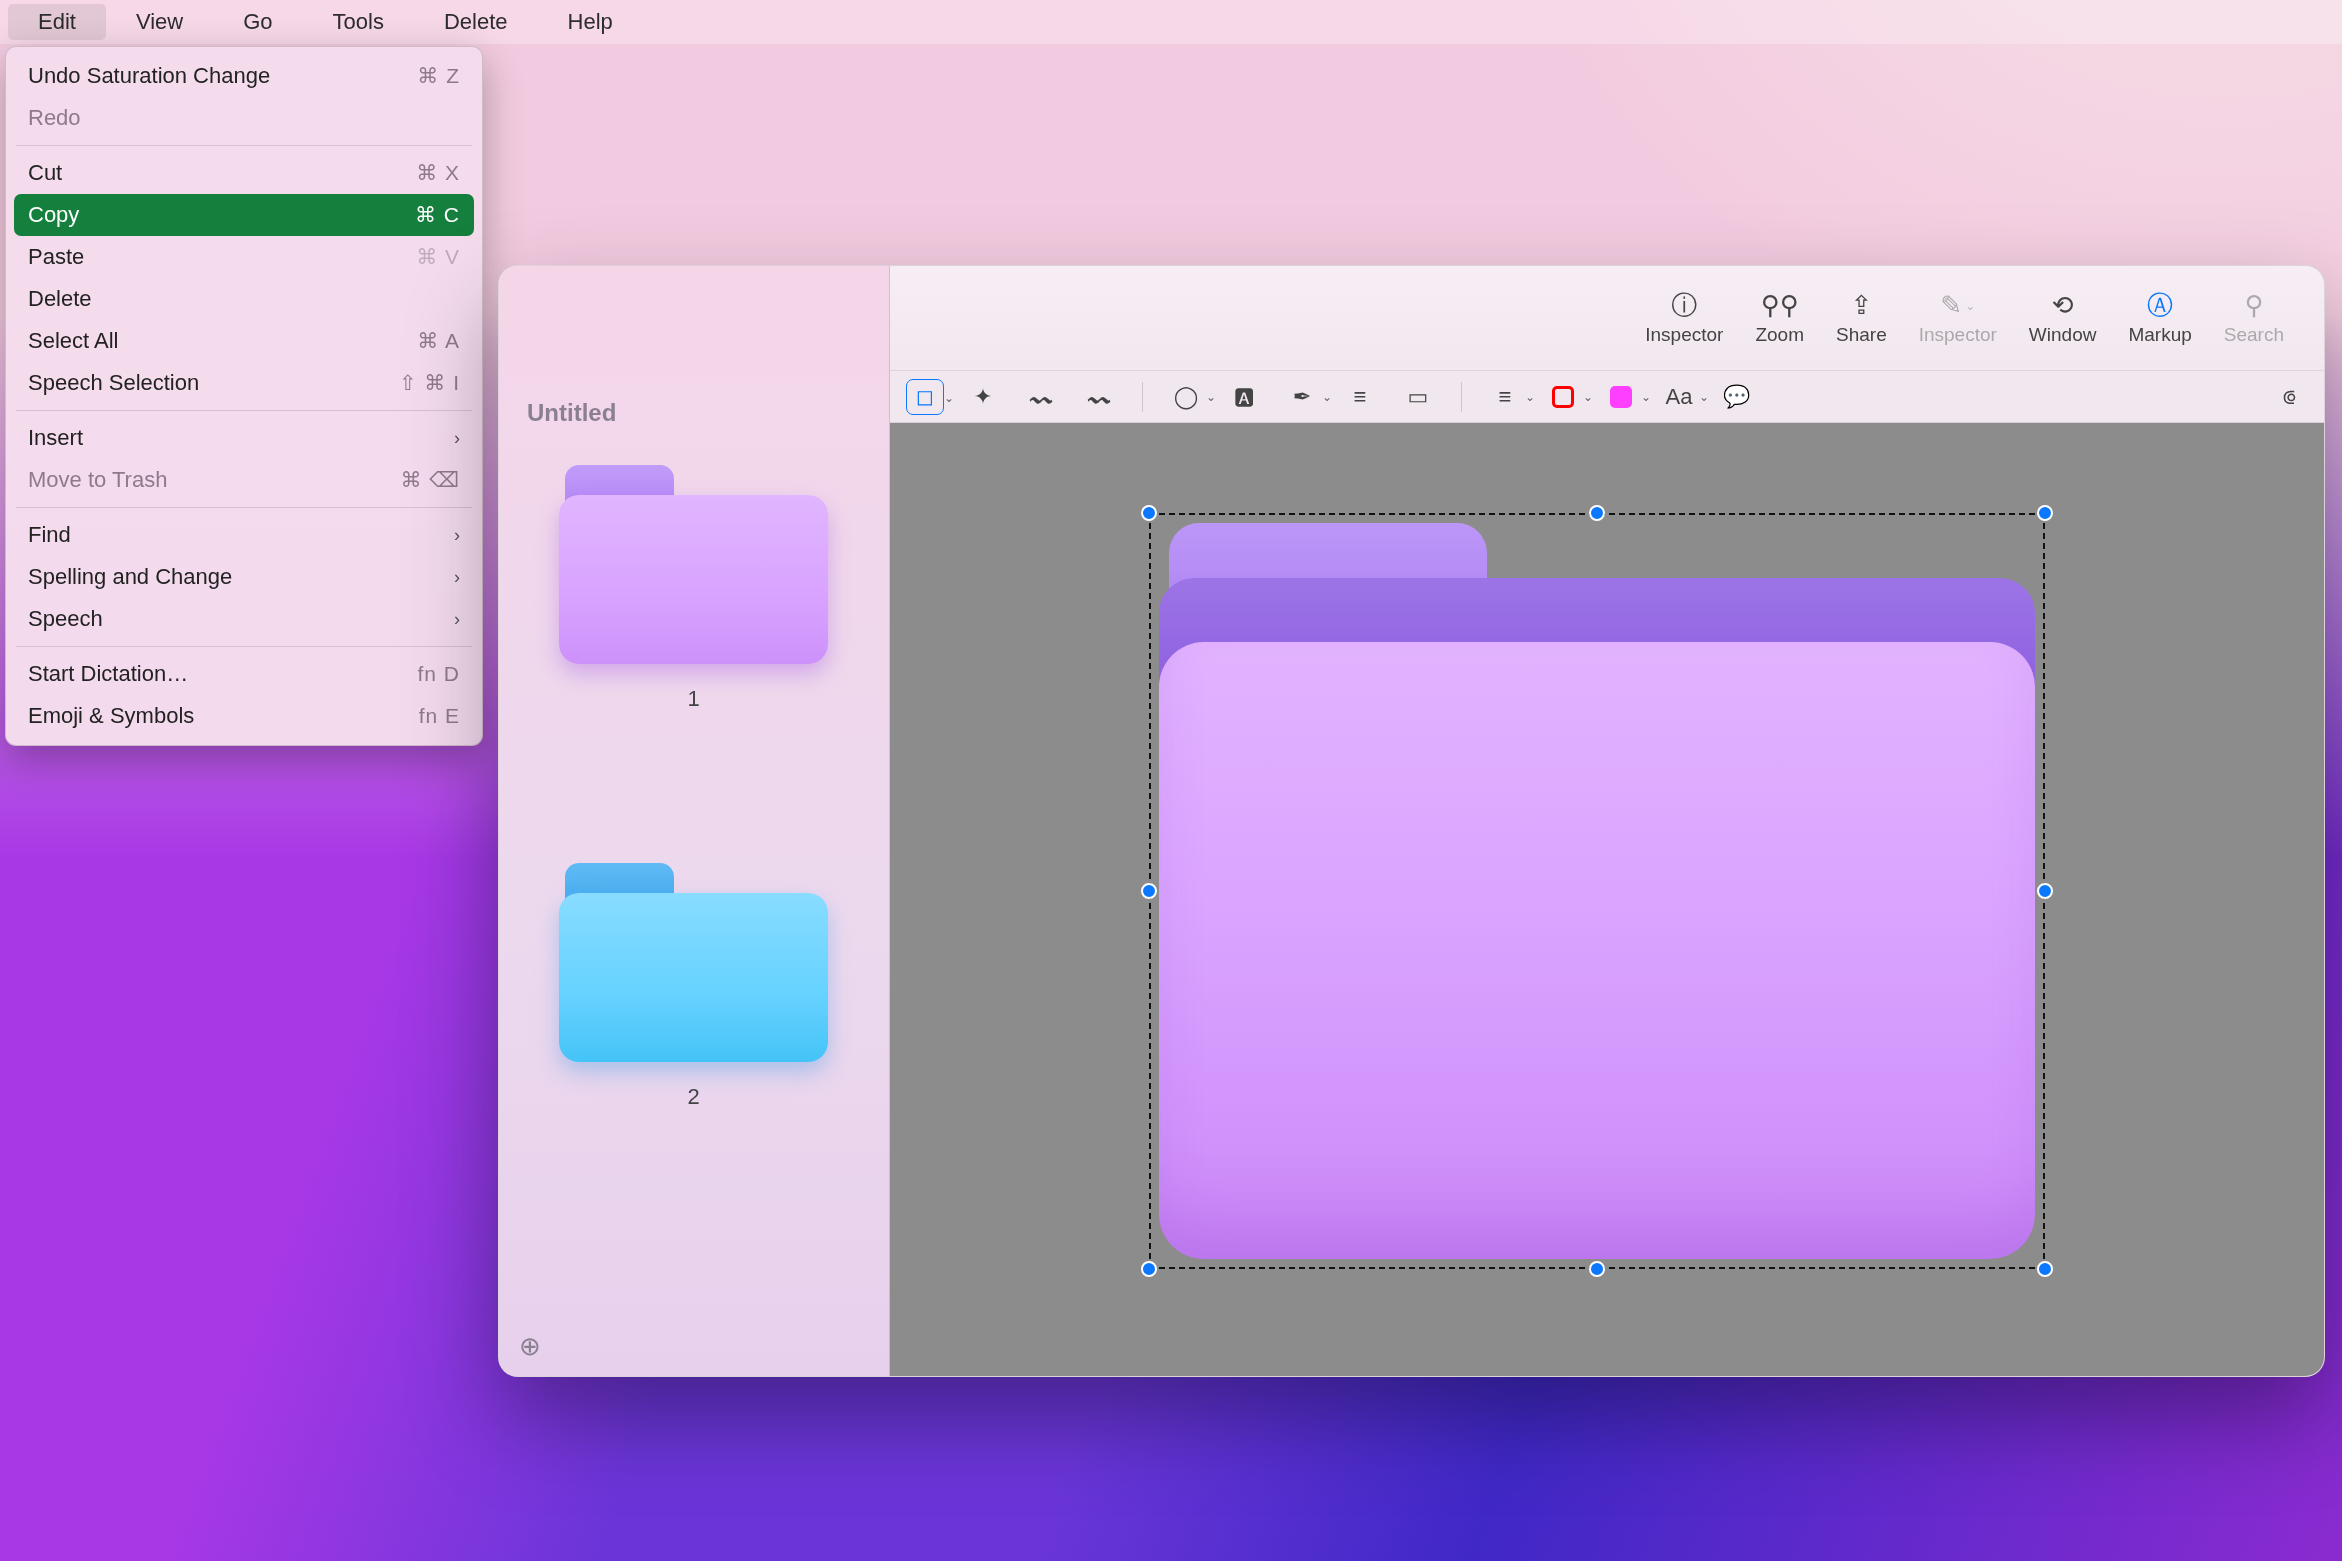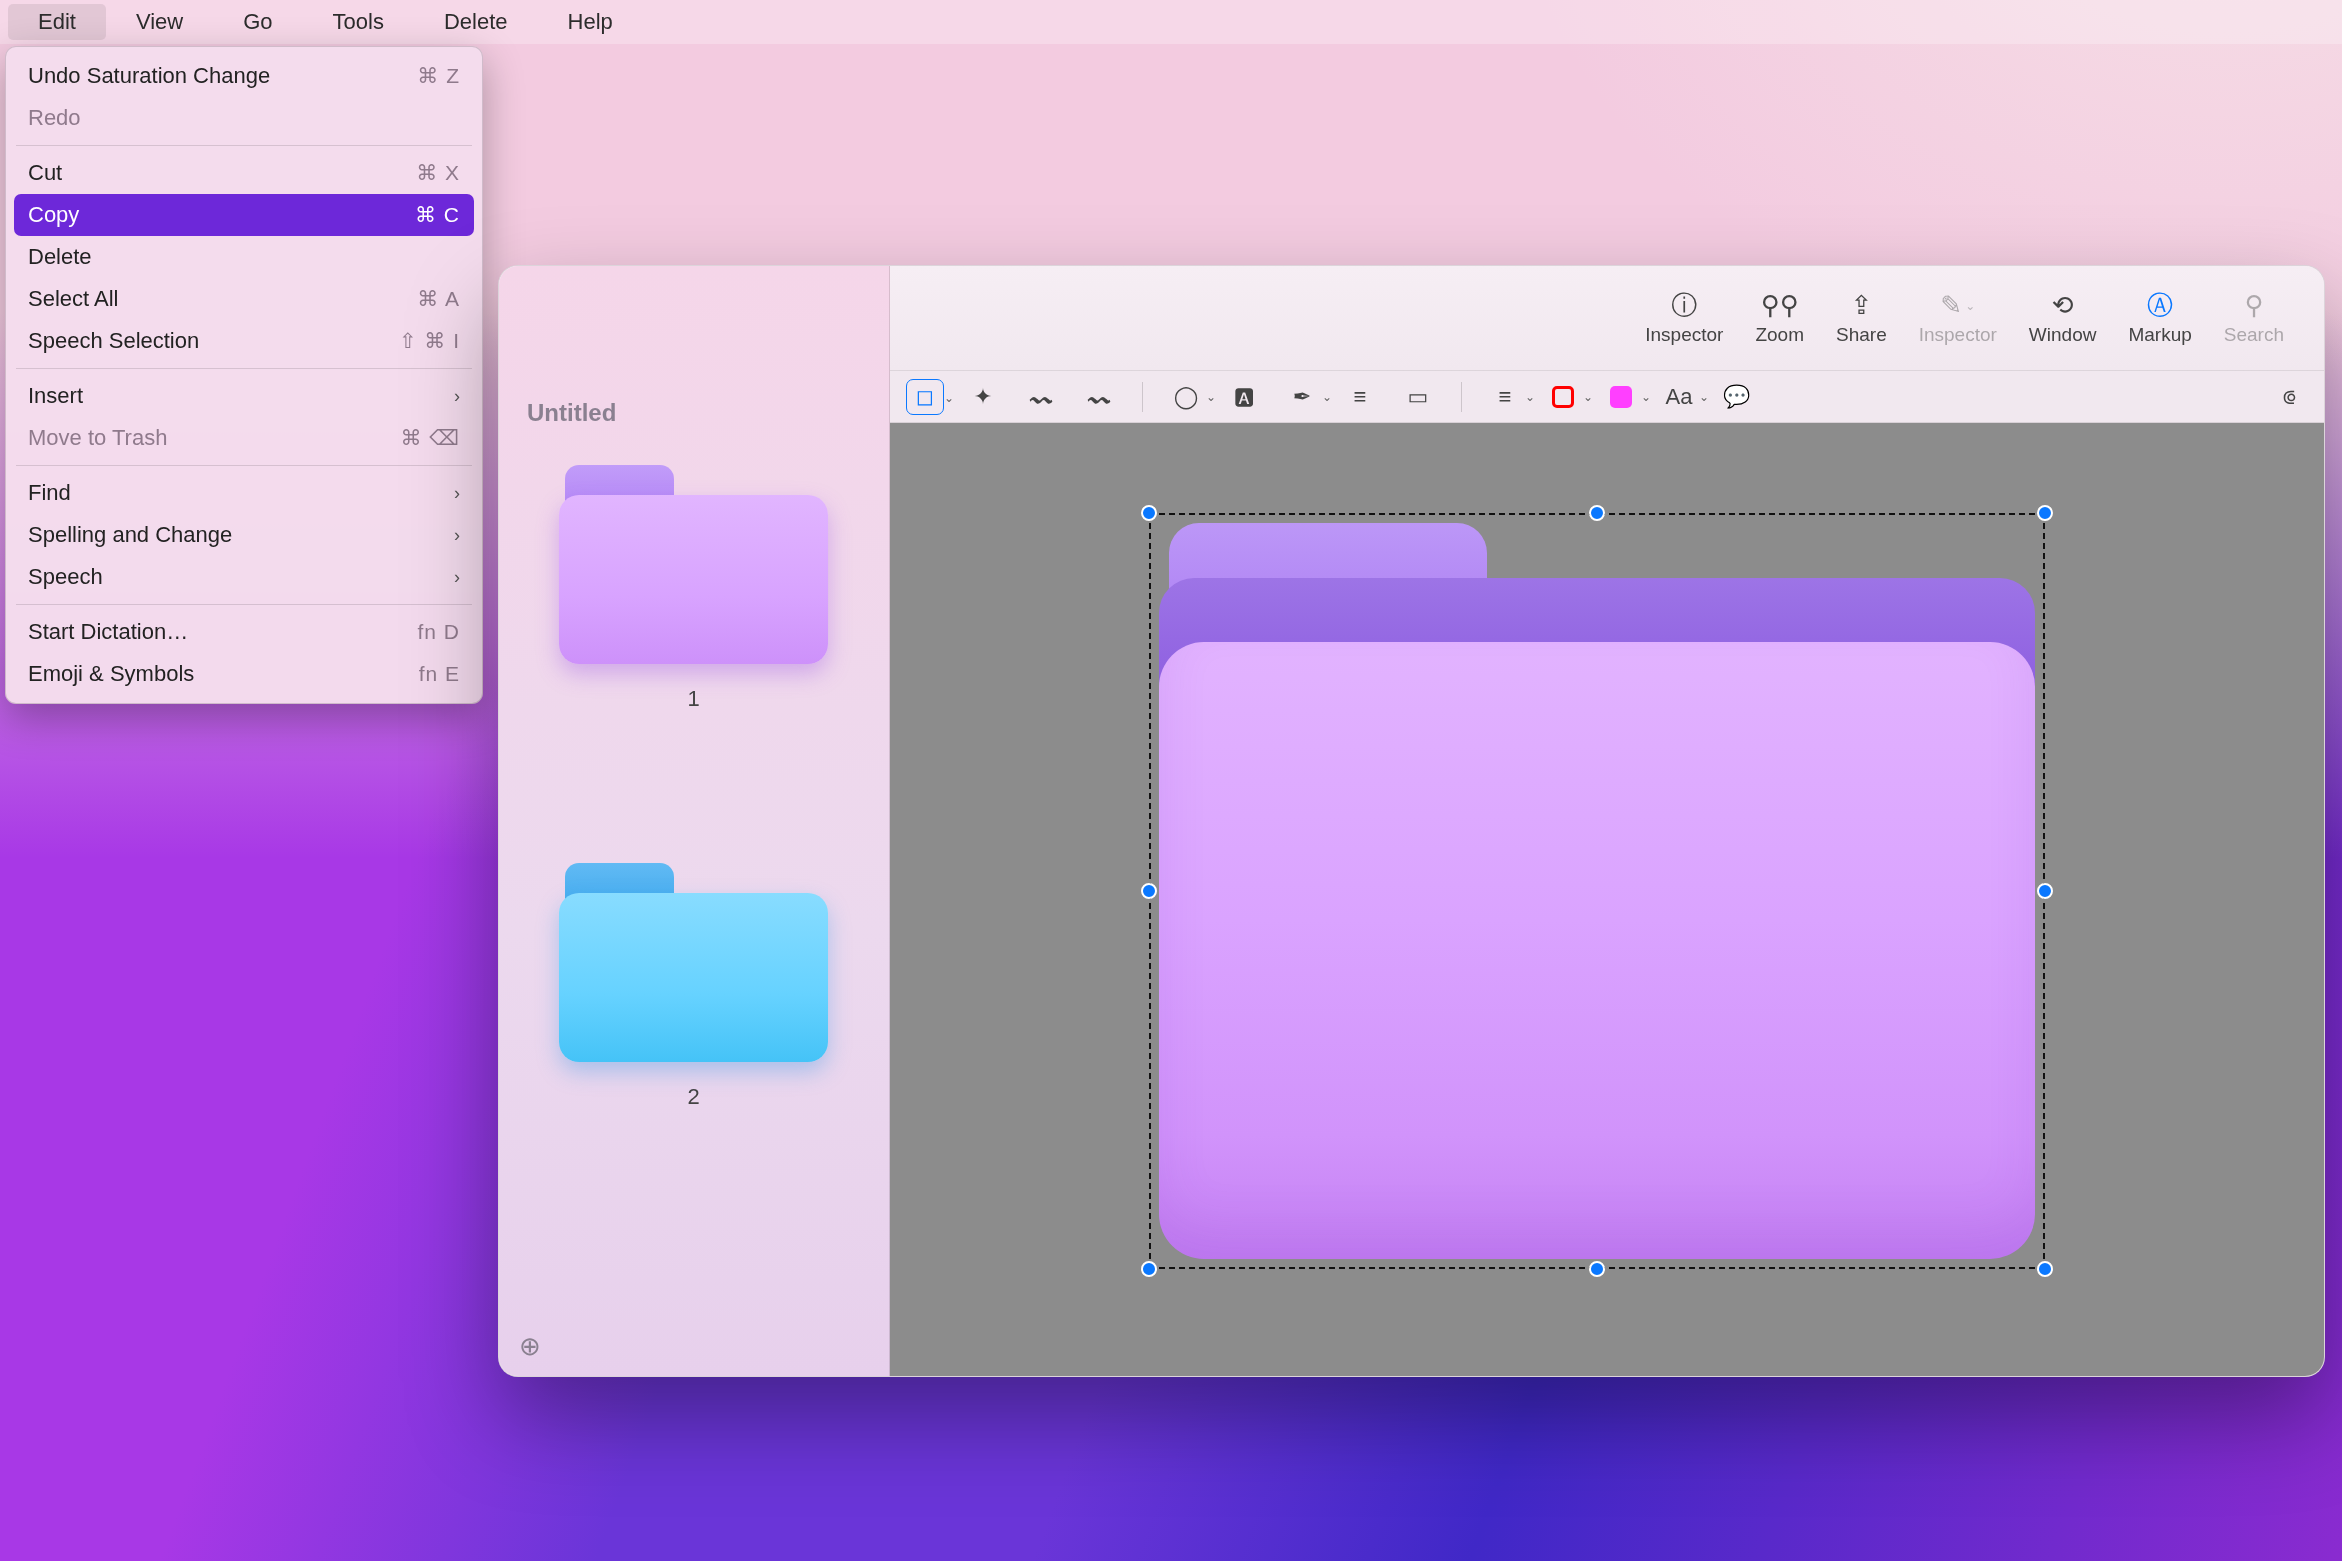--- a/index.html
+++ b/index.html
@@ -12,21 +12,21 @@
   linear-gradient(110deg,#a838e6 0% 25%,#6a35d8 40% 55%,#4028c7 70%,#8a2bd0 100%);
 }
 
 #menubar{position:absolute;inset:0 0 auto 0;height:44px;display:flex;align-items:center;padding:0 8px;background:rgba(255,255,255,.25);font-size:22px;color:#2c2c2c}
 .menu-item{padding:5px 30px;border-radius:5px;cursor:default}
 .menu-item.open{background:rgba(0,0,0,.08)}
 
 #dropdown{position:absolute;top:46px;left:5px;width:478px;background:rgba(244,220,237,.98);border:1px solid rgba(0,0,0,.15);border-radius:11px;box-shadow:0 14px 40px rgba(0,0,0,.3);padding:8px;font-size:22px;color:#222}
 .dd-row{display:flex;align-items:center;height:42px;padding:0 14px;border-radius:7px}
 .dd-row.disabled{color:#8f7a8c}
-.dd-row.hl{background:#6d28d9;color:#fff}
+.dd-row.hl{background:#15803d;color:#fff}
 .dd-label{flex:1}
 .dd-sc{color:#8f7a8c;font-size:21px;letter-spacing:1px}
 .dd-row.hl .dd-sc{color:#fff}
 .dd-sep{height:1px;background:rgba(0,0,0,.12);margin:6px 2px}
 .dd-arr{color:#555;font-size:18px}
 
 #win{position:absolute;top:265px;left:498px;width:1827px;height:1112px;border-radius:20px;background:#f5edf3;box-shadow:0 40px 90px rgba(0,0,0,.35);overflow:hidden;border:1px solid rgba(0,0,0,.1)}
 
 #titlebar{height:105px;display:flex;align-items:center;background:linear-gradient(#f6eef4,#f1e8ef);border-bottom:1px solid rgba(0,0,0,.1)}
 #traffic{display:flex;gap:14px;padding-left:36px}
@@ -110,20 +110,24 @@
       <div class="dd-sep"></div>
       <div class="dd-row">
         <span class="dd-label">Cut</span>
         <span class="dd-sc">⌘ X</span>
       </div>
       <div class="dd-row hl">
         <span class="dd-label">Copy</span>
         <span class="dd-sc">⌘ C</span>
       </div>
       <div class="dd-row">
+        <span class="dd-label">Paste</span>
+        <span class="dd-sc" style="opacity: 0.5;">⌘ V</span>
+      </div>
+      <div class="dd-row">
         <span class="dd-label">Delete</span>
       </div>
       <div class="dd-row">
         <span class="dd-label">Select All</span>
         <span class="dd-sc">⌘ A</span>
       </div>
       <div class="dd-row">
         <span class="dd-label">Speech Selection</span>
         <span class="dd-sc">⇧ ⌘  I</span>
       </div>

